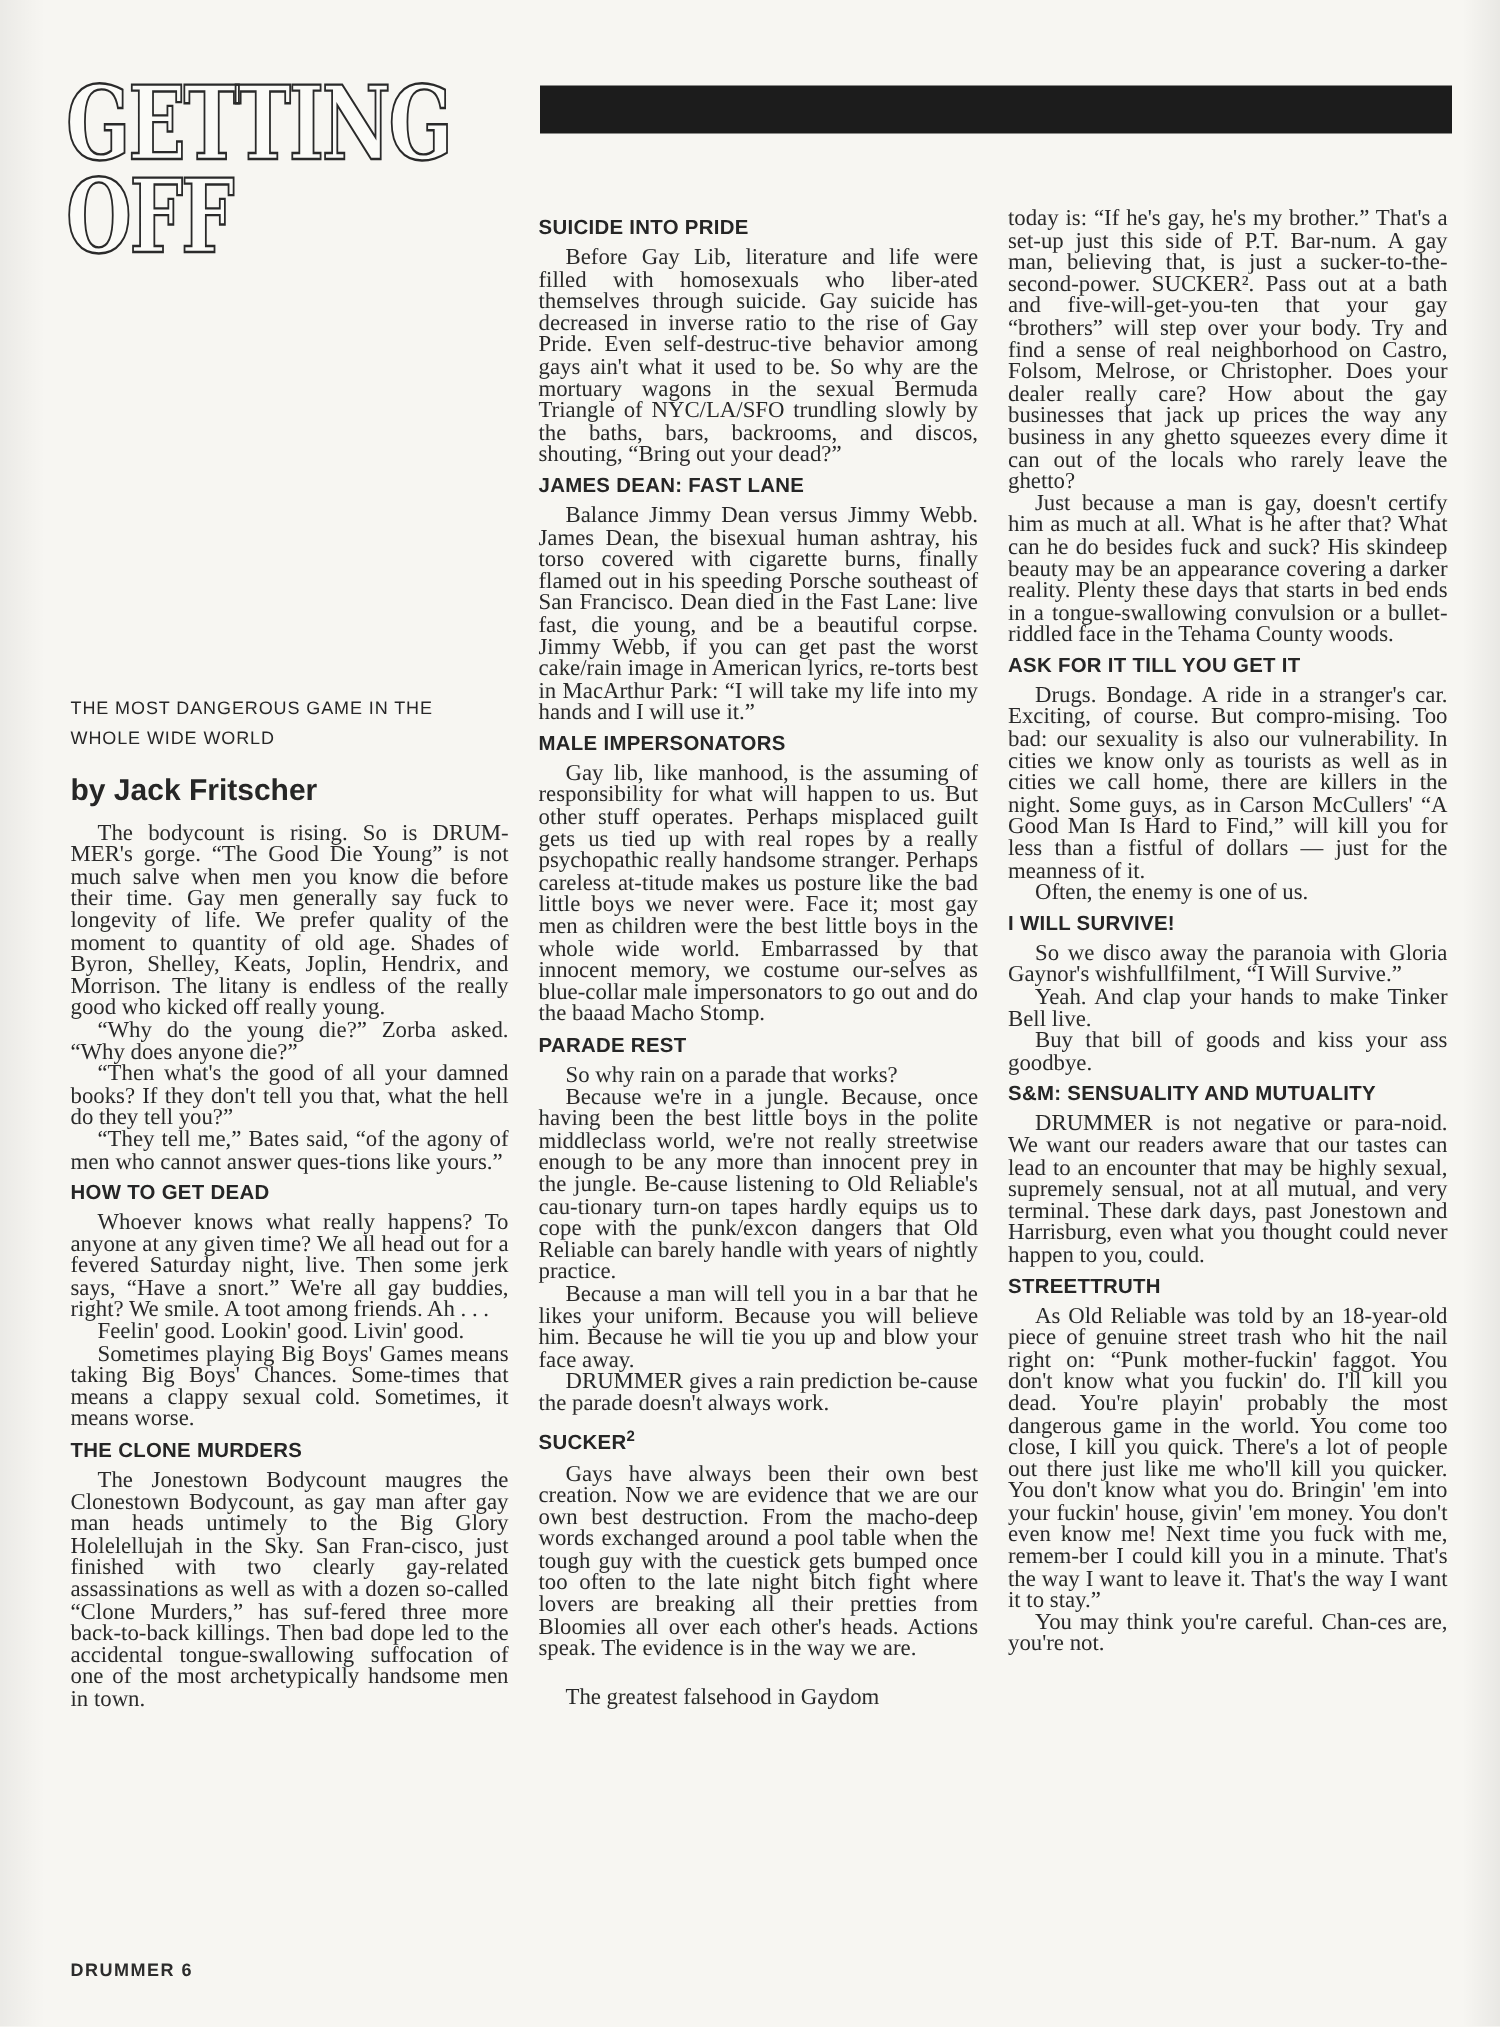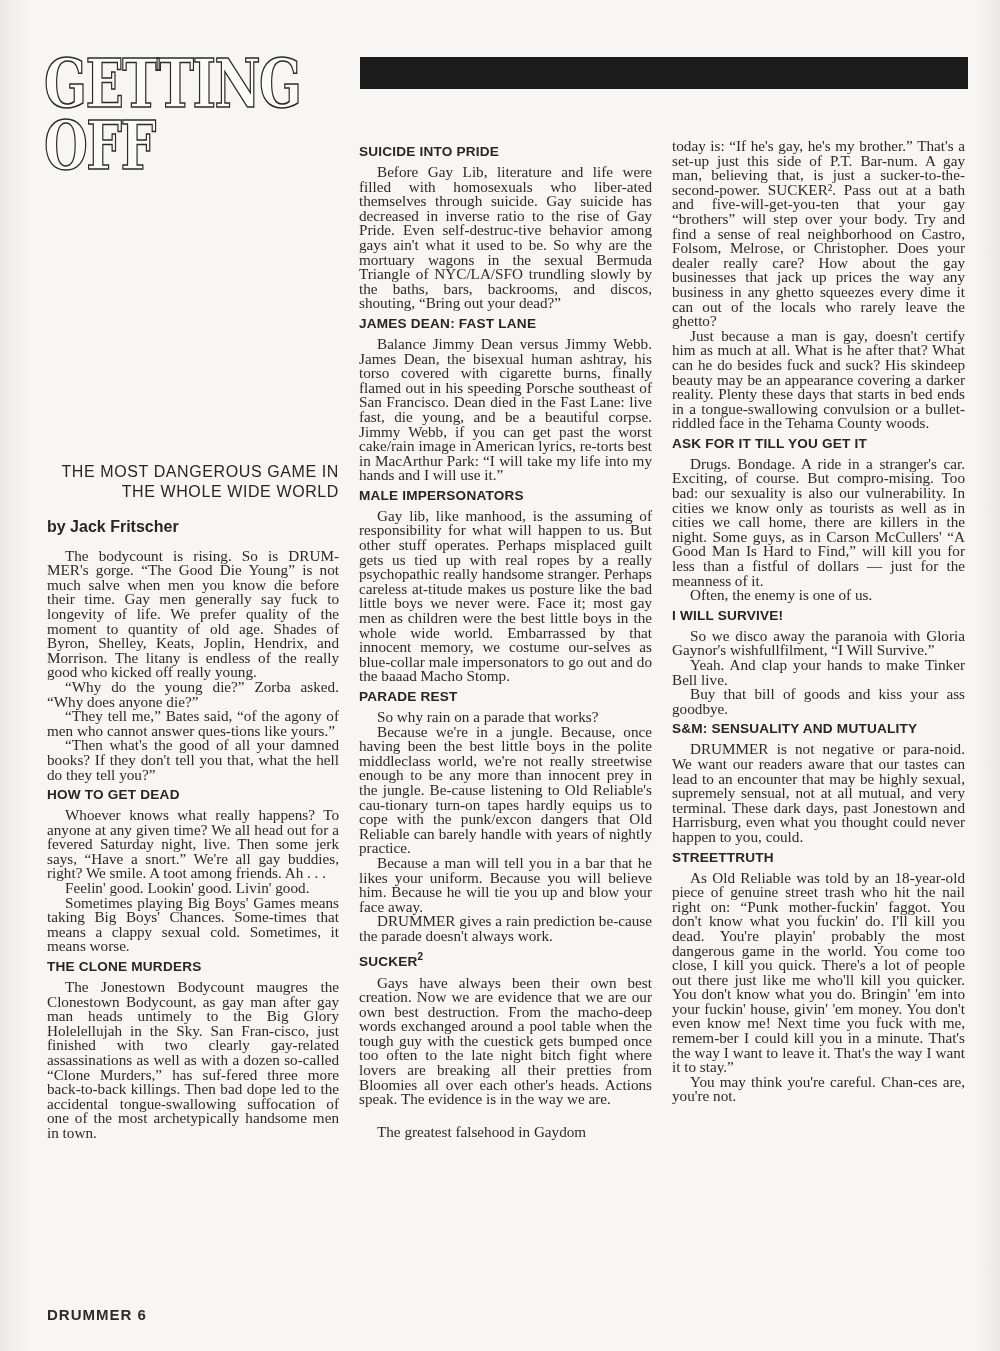--- a/index.html
+++ b/index.html
@@ -35,60 +35,60 @@
       font-size: 15.2px;
       line-height: 14.6px;
       text-align: justify;
       hyphens: manual;
     }
     .col1 { left: 47px; top: 462px; width: 292px; }
     .col2 { left: 359px; top: 139px; width: 293px; }
     .col3 { left: 672px; top: 139px; width: 293px; }
     .headline {
       font-family: "Liberation Sans", "DejaVu Sans", sans-serif;
-      font-size: 16px; line-height: 20px; letter-spacing: 0.6px;
-      color: #262626; margin: 0 0 18px 0; text-align: right; font-weight: normal;
+      font-size: 12px; line-height: 20px; letter-spacing: 0.6px;
+      color: #262626; margin: 0 0 18px 0; text-align: left; font-weight: normal;
     }
     .byline {
       font-family: "Liberation Sans", "DejaVu Sans", sans-serif;
-      font-size: 16px; font-weight: bold; color: #262626; margin: 0 0 14px 0;
+      font-size: 20px; font-weight: bold; color: #262626; margin: 0 0 14px 0;
     }
     .sub {
       font-family: "Liberation Sans", "DejaVu Sans", sans-serif;
       font-weight: bold; font-size: 13.6px; line-height: 16px; letter-spacing: 0.2px;
       color: #262626; margin: 5px 0 5px 0; text-align: left;
     }
     .sub sup { font-size: 10px; line-height: 0; }
     p { margin: 0; text-indent: 18px; }
     p.noindent { text-indent: 0; }
     .footer {
       position: absolute; left: 47px; top: 1306px;
       font-family: "Liberation Sans", "DejaVu Sans", sans-serif;
-      font-weight: bold; font-size: 15px; letter-spacing: 1px; color: #2c2c2c;
+      font-weight: bold; font-size: 12px; letter-spacing: 1px; color: #2c2c2c;
     }
   </style>
 </head>
 <body>
 
 <div class="page-shade"></div>
 
 <div class="title">
   <span class="l1">GETTING</span>
   <span class="l2">OFF</span>
 </div>
 
 <div class="black-bar"></div>
 
 <div class="col col1">
   <h1 class="headline">THE MOST DANGEROUS GAME IN THE WHOLE WIDE WORLD</h1>
   <div class="byline">by Jack Fritscher</div>
   <p>The bodycount is rising. So is DRUM-MER's gorge. “The Good Die Young” is not much salve when men you know die before their time. Gay men generally say fuck to longevity of life. We prefer quality of the moment to quantity of old age. Shades of Byron, Shelley, Keats, Joplin, Hendrix, and Morrison. The litany is endless of the really good who kicked off really young.</p>
   <p>“Why do the young die?” Zorba asked. “Why does anyone die?”</p>
+  <p>“Then what's the good of all your damned books? If they don't tell you that, what the hell do they tell you?”</p>
   <p>“They tell me,” Bates said, “of the agony of men who cannot answer ques-tions like yours.”</p>
-  <p>“Then what's the good of all your damned books? If they don't tell you that, what the hell do they tell you?”</p>
 
   <div class="sub">HOW TO GET DEAD</div>
   <p>Whoever knows what really happens? To anyone at any given time? We all head out for a fevered Saturday night, live. Then some jerk says, “Have a snort.” We're all gay buddies, right? We smile. A toot among friends. Ah . . .</p>
   <p>Feelin' good. Lookin' good. Livin' good.</p>
   <p>Sometimes playing Big Boys' Games means taking Big Boys' Chances. Some-times that means a clappy sexual cold. Sometimes, it means worse.</p>
 
   <div class="sub">THE CLONE MURDERS</div>
   <p>The Jonestown Bodycount maugres the Clonestown Bodycount, as gay man after gay man heads untimely to the Big Glory Holelellujah in the Sky. San Fran-cisco, just finished with two clearly gay-related assassinations as well as with a dozen so-called “Clone Murders,” has suf-fered three more back-to-back killings. Then bad dope led to the accidental tongue-swallowing suffocation of one of the most archetypically handsome men in town.</p>
 </div>
 

